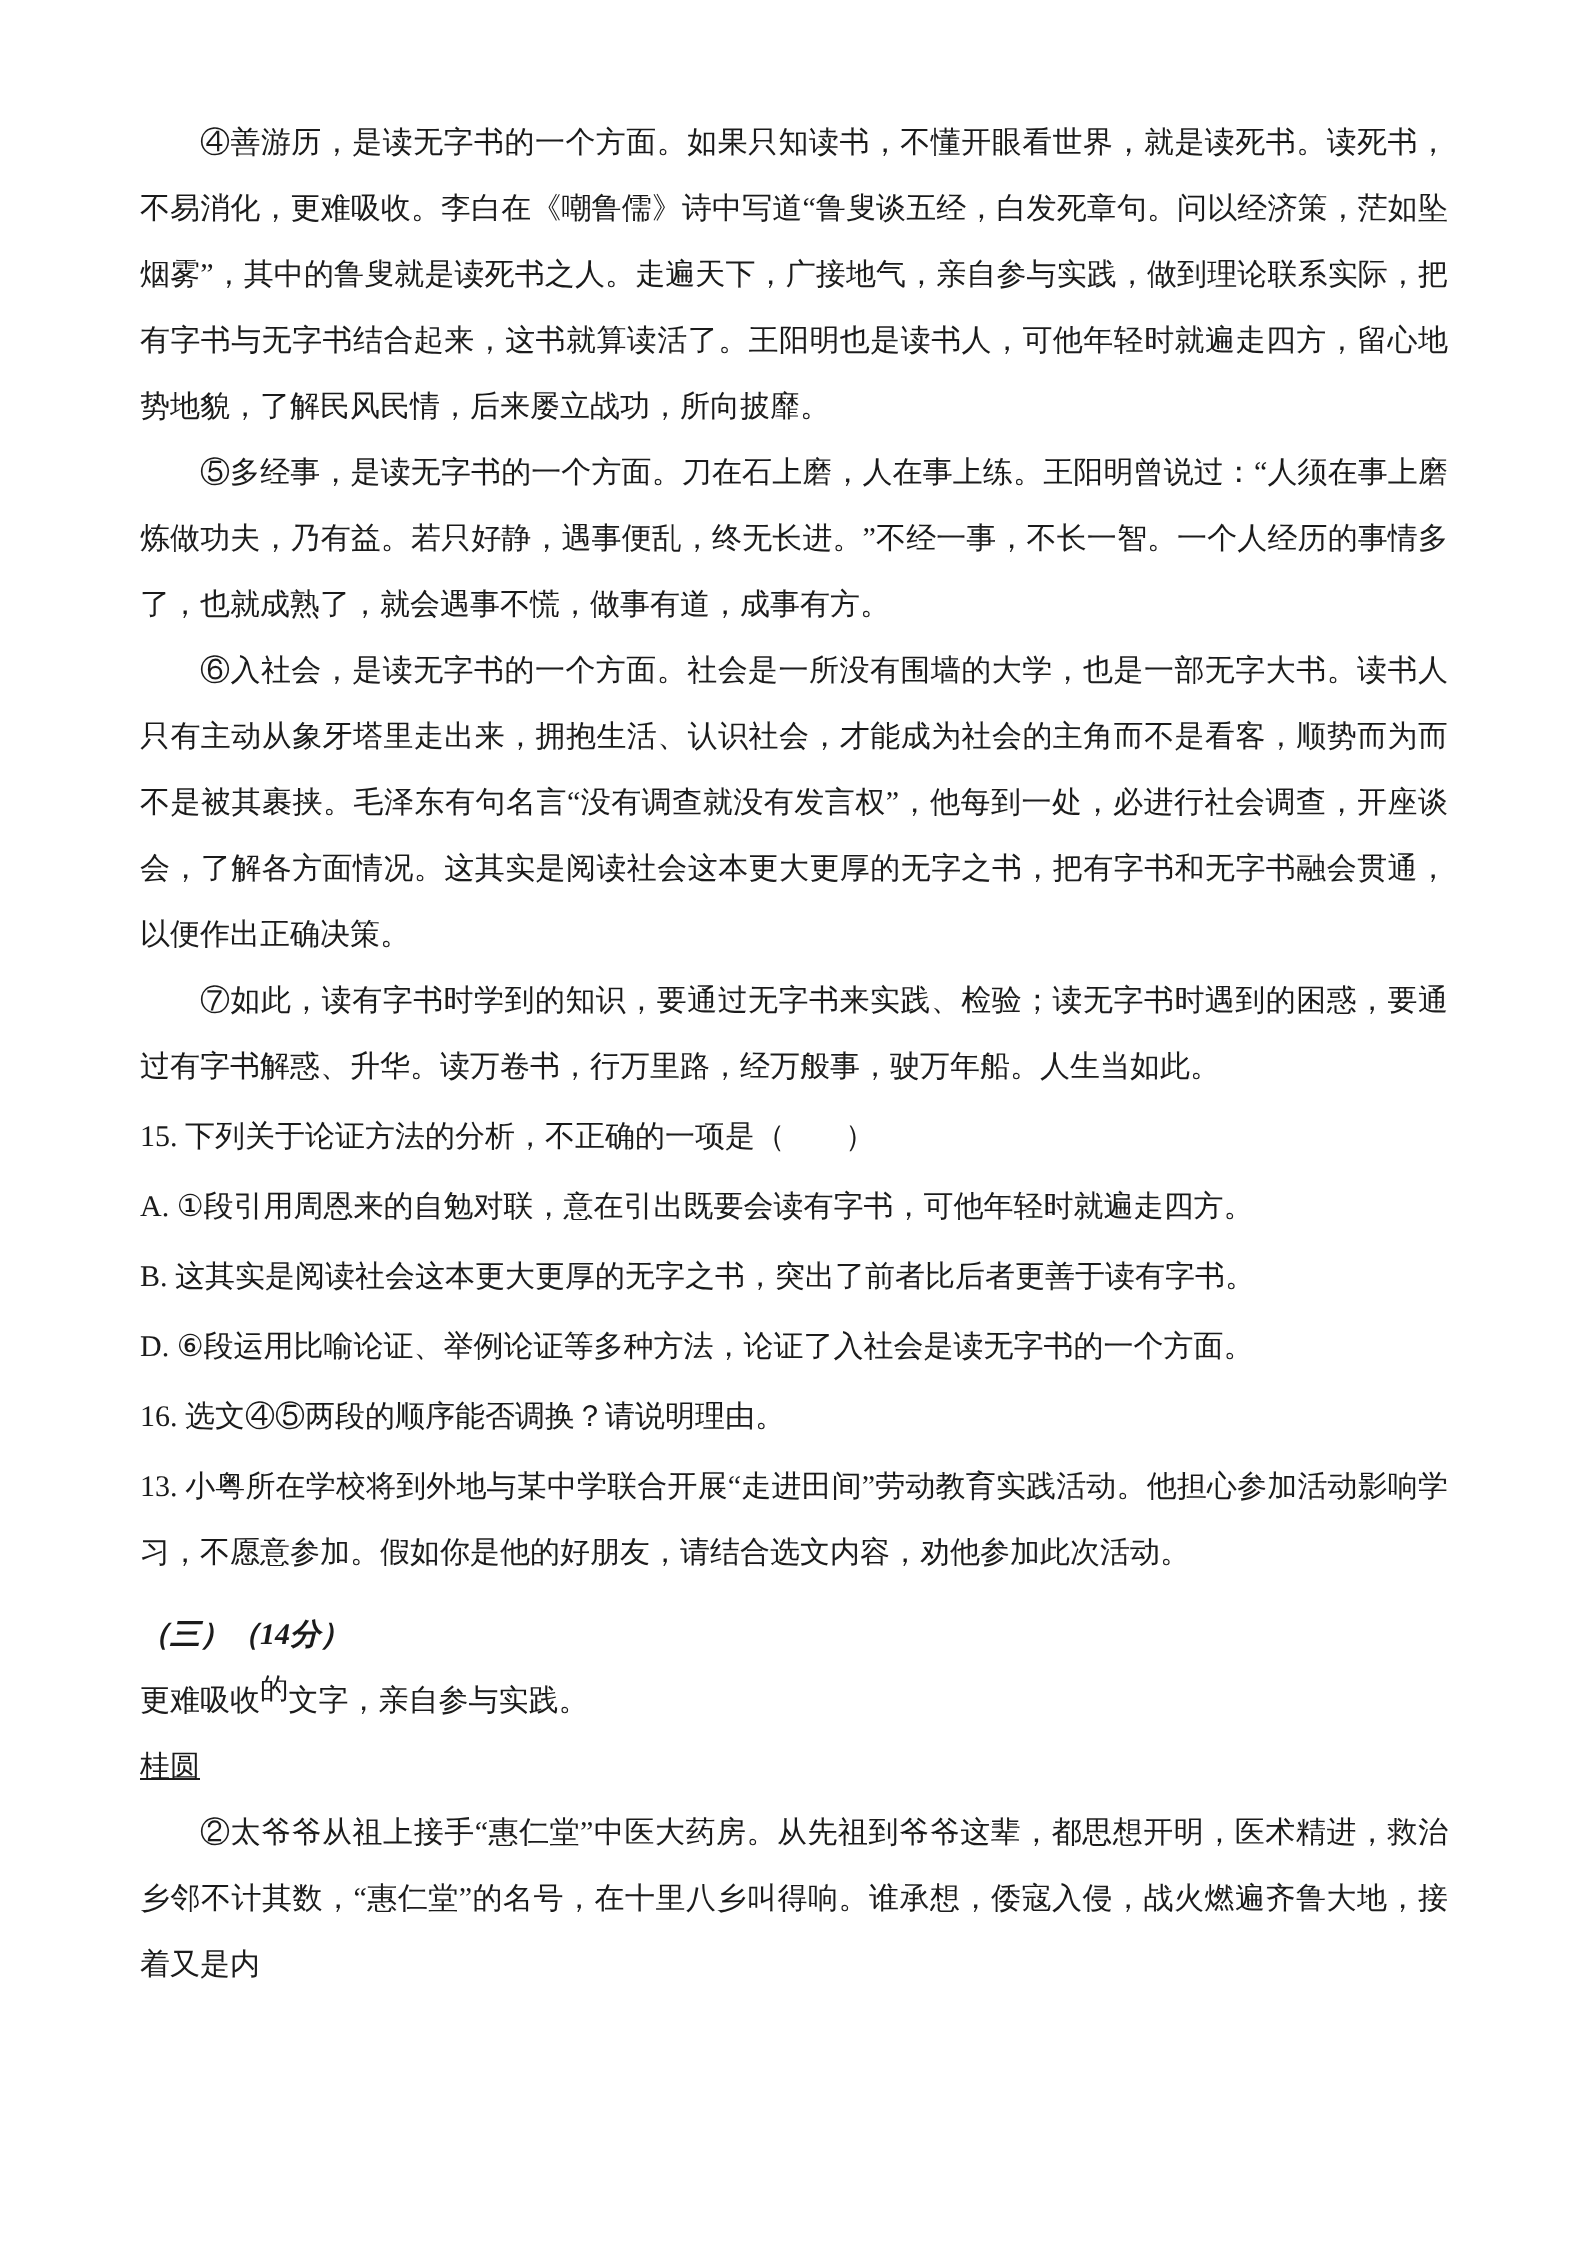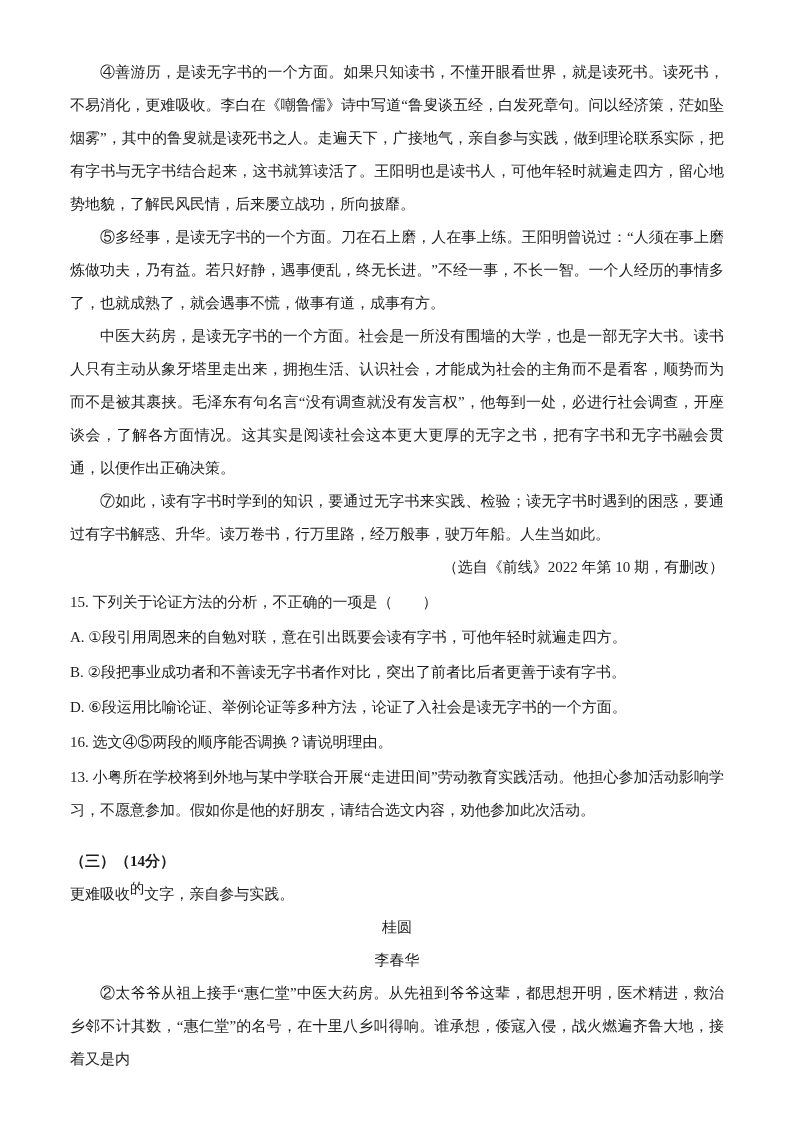--- a/index.html
+++ b/index.html
@@ -23,63 +23,61 @@
   }
   .para {
     font-size: 15px;
     line-height: 33px;
     text-align: justify;
     margin: 0;
     word-break: break-all;
   }
   .indent { text-indent: 2em; }
   .right  { text-align: right; }
-  .center { text-align: center; }
+  .center { text-align: left; text-decoration: underline; }
   .bold   { font-weight: bold; }
   .opt    { margin-top: 2px; }
   .q      { margin-top: 2px; }
-  .sect   { margin-top: 18px; }
+  .sect   { margin-top: 8px; font-style: italic; }
   .sup {
     position: relative;
     top: -0.45em;
     font-size: 0.95em;
   }
 </style>
 </head>
 <body>
 
 <div class="page">
 
   <p class="para indent">④善游历，是读无字书的一个方面。如果只知读书，不懂开眼看世界，就是读死书。读死书，不易消化，更难吸收。李白在《嘲鲁儒》诗中写道“鲁叟谈五经，白发死章句。问以经济策，茫如坠烟雾”，其中的鲁叟就是读死书之人。走遍天下，广接地气，亲自参与实践，做到理论联系实际，把有字书与无字书结合起来，这书就算读活了。王阳明也是读书人，可他年轻时就遍走四方，留心地势地貌，了解民风民情，后来屡立战功，所向披靡。</p>
 
   <p class="para indent">⑤多经事，是读无字书的一个方面。刀在石上磨，人在事上练。王阳明曾说过：“人须在事上磨炼做功夫，乃有益。若只好静，遇事便乱，终无长进。”不经一事，不长一智。一个人经历的事情多了，也就成熟了，就会遇事不慌，做事有道，成事有方。</p>
 
-  <p class="para indent">中医大药房，是读无字书的一个方面。社会是一所没有围墙的大学，也是一部无字大书。读书人只有主动从象牙塔里走出来，拥抱生活、认识社会，才能成为社会的主角而不是看客，顺势而为而不是被其裹挟。毛泽东有句名言“没有调查就没有发言权”，他每到一处，必进行社会调查，开座谈会，了解各方面情况。这其实是阅读社会这本更大更厚的无字之书，把有字书和无字书融会贯通，以便作出正确决策。</p>
+  <p class="para indent">⑥入社会，是读无字书的一个方面。社会是一所没有围墙的大学，也是一部无字大书。读书人只有主动从象牙塔里走出来，拥抱生活、认识社会，才能成为社会的主角而不是看客，顺势而为而不是被其裹挟。毛泽东有句名言“没有调查就没有发言权”，他每到一处，必进行社会调查，开座谈会，了解各方面情况。这其实是阅读社会这本更大更厚的无字之书，把有字书和无字书融会贯通，以便作出正确决策。</p>
 
   <p class="para indent">⑦如此，读有字书时学到的知识，要通过无字书来实践、检验；读无字书时遇到的困惑，要通过有字书解惑、升华。读万卷书，行万里路，经万般事，驶万年船。人生当如此。</p>
 
-  <p class="para right">（选自《前线》2022 年第 10 期，有删改）</p>
 
   <p class="para q">15. 下列关于论证方法的分析，不正确的一项是（　　）</p>
 
   <p class="para opt">A. ①段引用周恩来的自勉对联，意在引出既要会读有字书，可他年轻时就遍走四方。</p>
 
-  <p class="para opt">B. ②段把事业成功者和不善读无字书者作对比，突出了前者比后者更善于读有字书。</p>
+  <p class="para opt">B. 这其实是阅读社会这本更大更厚的无字之书，突出了前者比后者更善于读有字书。</p>
 
 
   <p class="para opt">D. ⑥段运用比喻论证、举例论证等多种方法，论证了入社会是读无字书的一个方面。</p>
 
   <p class="para q">16. 选文④⑤两段的顺序能否调换？请说明理由。</p>
 
   <p class="para q">13. 小粤所在学校将到外地与某中学联合开展“走进田间”劳动教育实践活动。他担心参加活动影响学习，不愿意参加。假如你是他的好朋友，请结合选文内容，劝他参加此次活动。</p>
 
   <p class="para bold sect">（三）（14分）</p>
 
   <p class="para"><span>更难吸收</span><span class="sup">的</span><span>文字，亲自参与实践。</span></p>
 
   <p class="para center">桂圆</p>
 
-  <p class="para center">李春华</p>
 
 
   <p class="para indent">②太爷爷从祖上接手“惠仁堂”中医大药房。从先祖到爷爷这辈，都思想开明，医术精进，救治乡邻不计其数，“惠仁堂”的名号，在十里八乡叫得响。谁承想，倭寇入侵，战火燃遍齐鲁大地，接着又是内</p>
 
 </div>
 
 </body></html>

